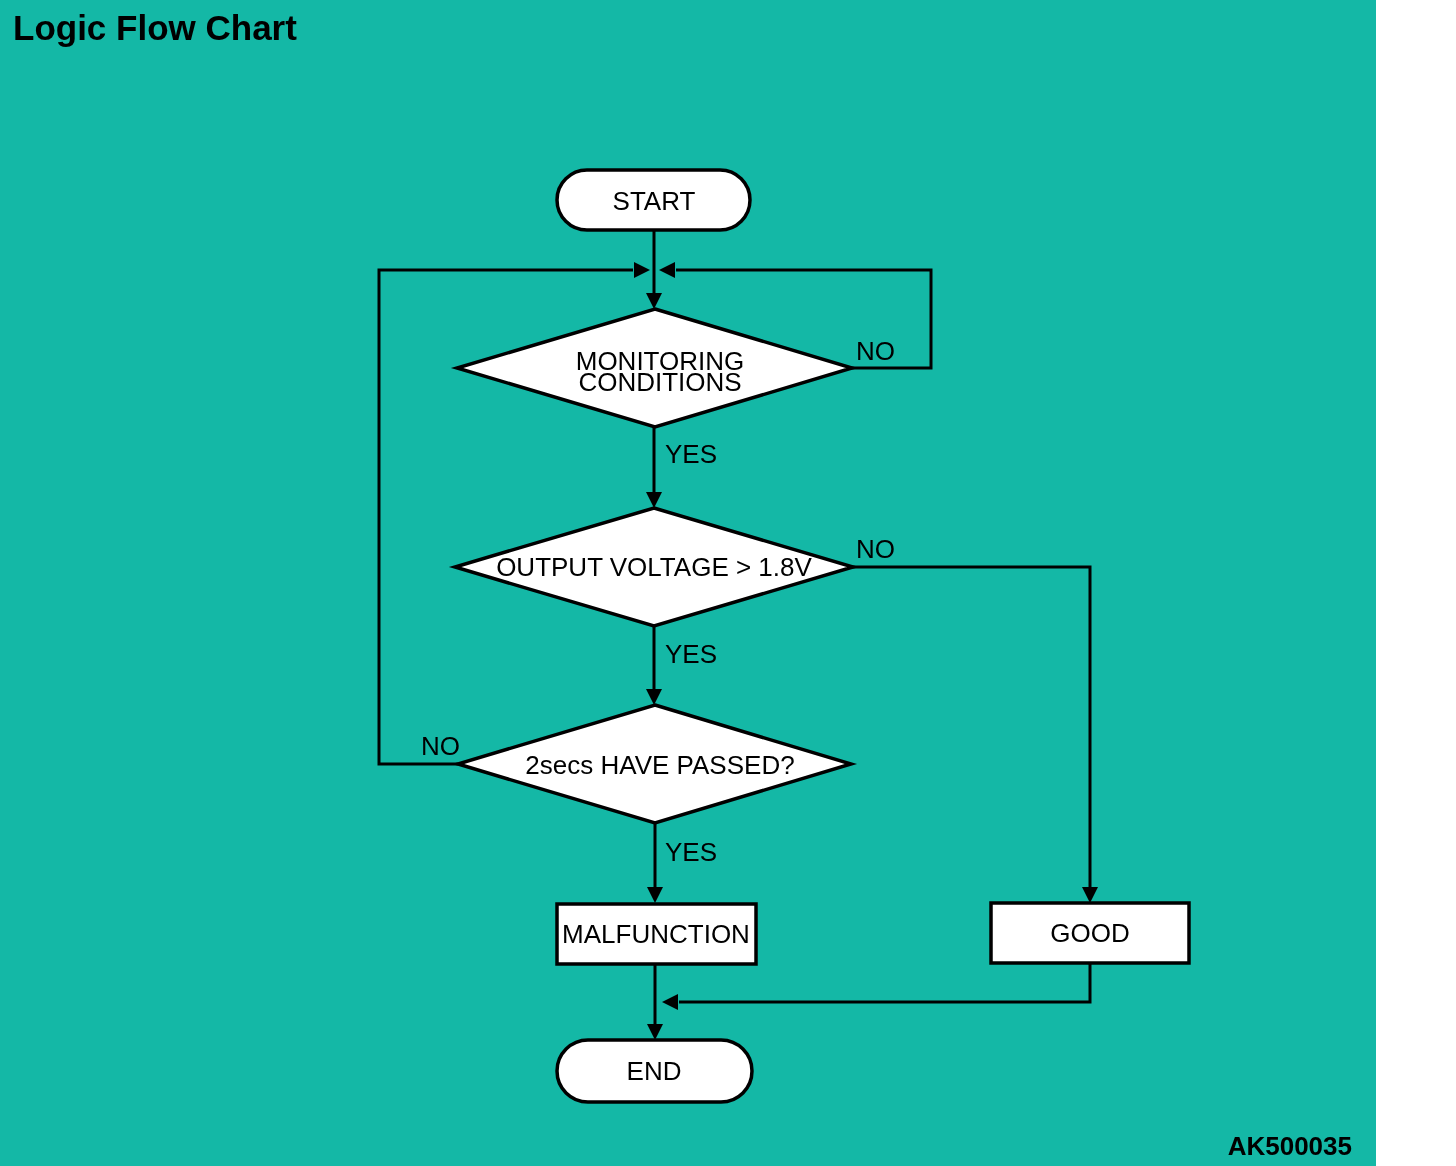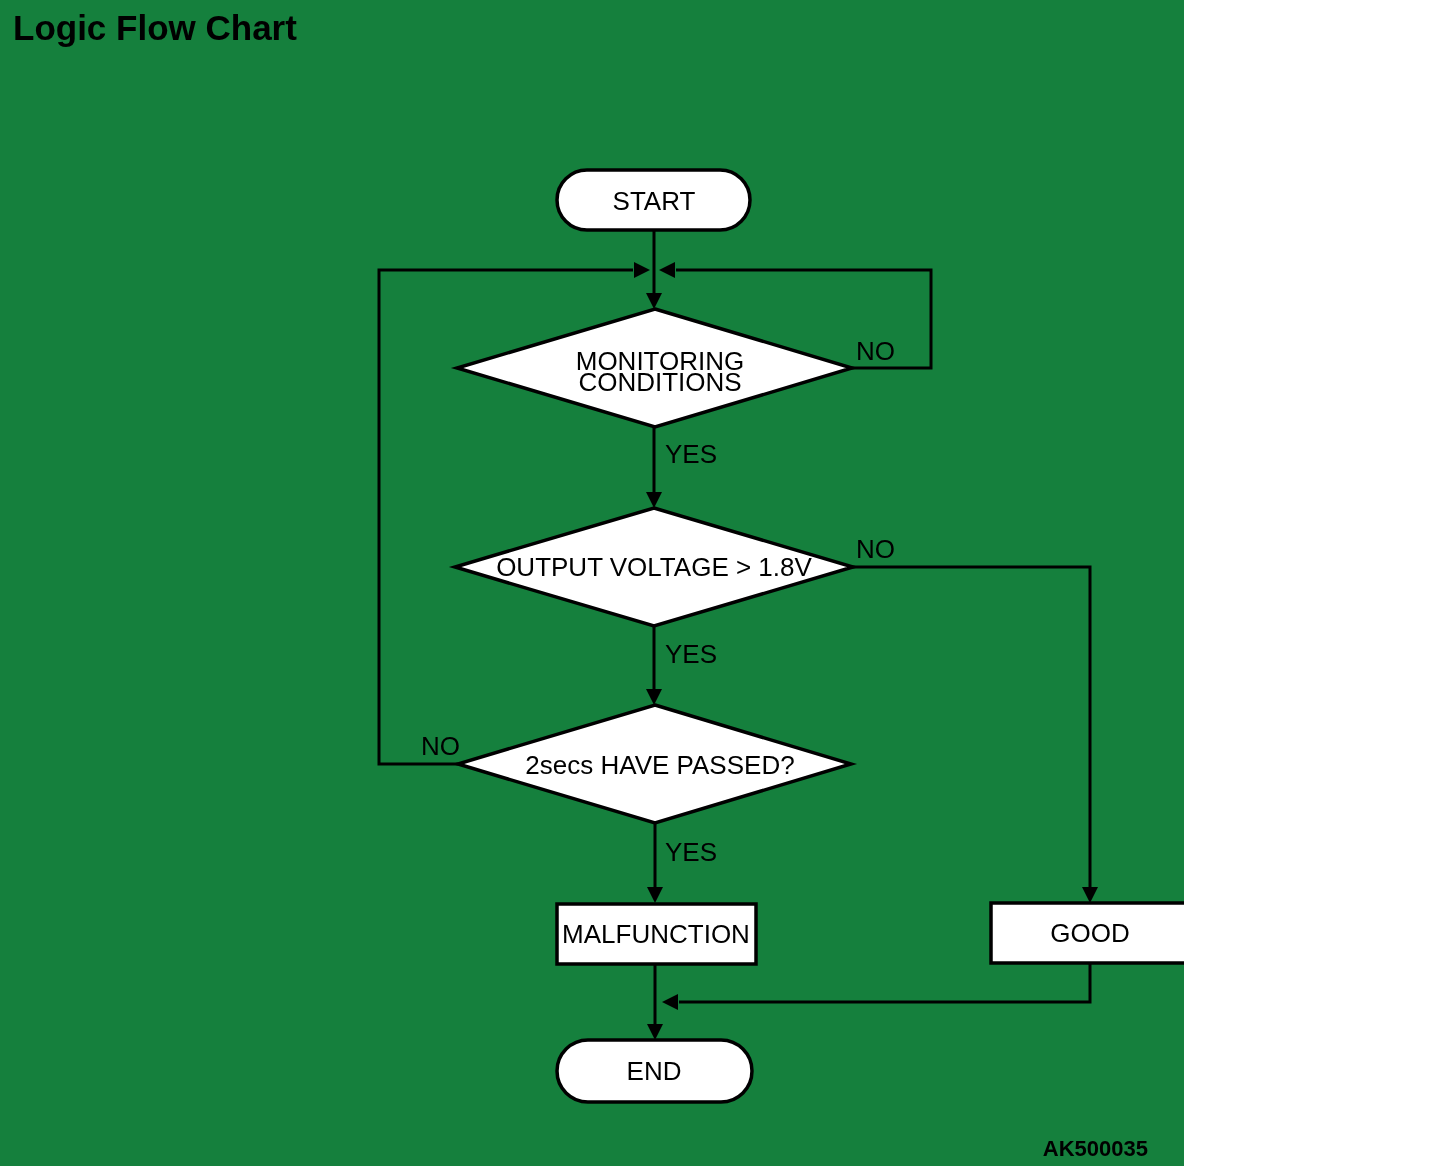--- a/index.html
+++ b/index.html
@@ -1,40 +1,40 @@
 <!DOCTYPE html>
 <html><head>
 <meta charset="utf-8">
 <style>
   * { margin: 0; padding: 0; box-sizing: border-box; }
   html, body { background: #ffffff; }
   .page {
     position: relative;
-    width: 1184px;
+    width: 1376px;
     height: 1166px;
-    background: #15803d;
+    background: #14b8a6;
     overflow: hidden;
     font-family: "Liberation Sans", sans-serif;
     color: #000000;
     padding-left: 19px;
   }
   .title {
     position: absolute;
     left: 13px;
     top: 8px;
     font-size: 35px;
     font-weight: bold;
     color: #000000;
     white-space: nowrap;
   }
   .figcode {
     position: absolute;
-    right: 36px;
+    right: 24px;
     bottom: 4px;
-    font-size: 22px;
+    font-size: 26px;
     font-weight: bold;
     color: #000000;
     white-space: nowrap;
   }
   svg.chart {
     position: absolute;
     left: 0; top: 0;
     width: 1456px;
     height: 1166px;
     display: block;

